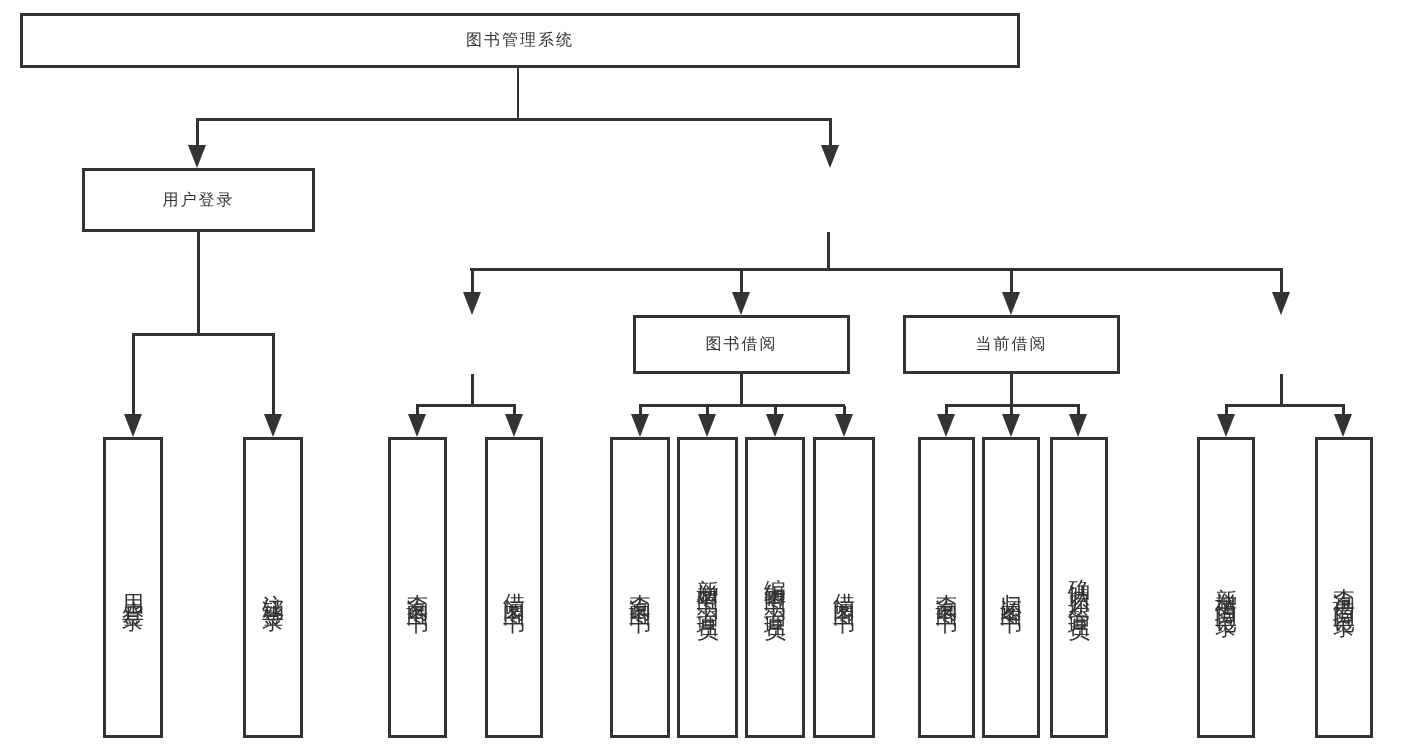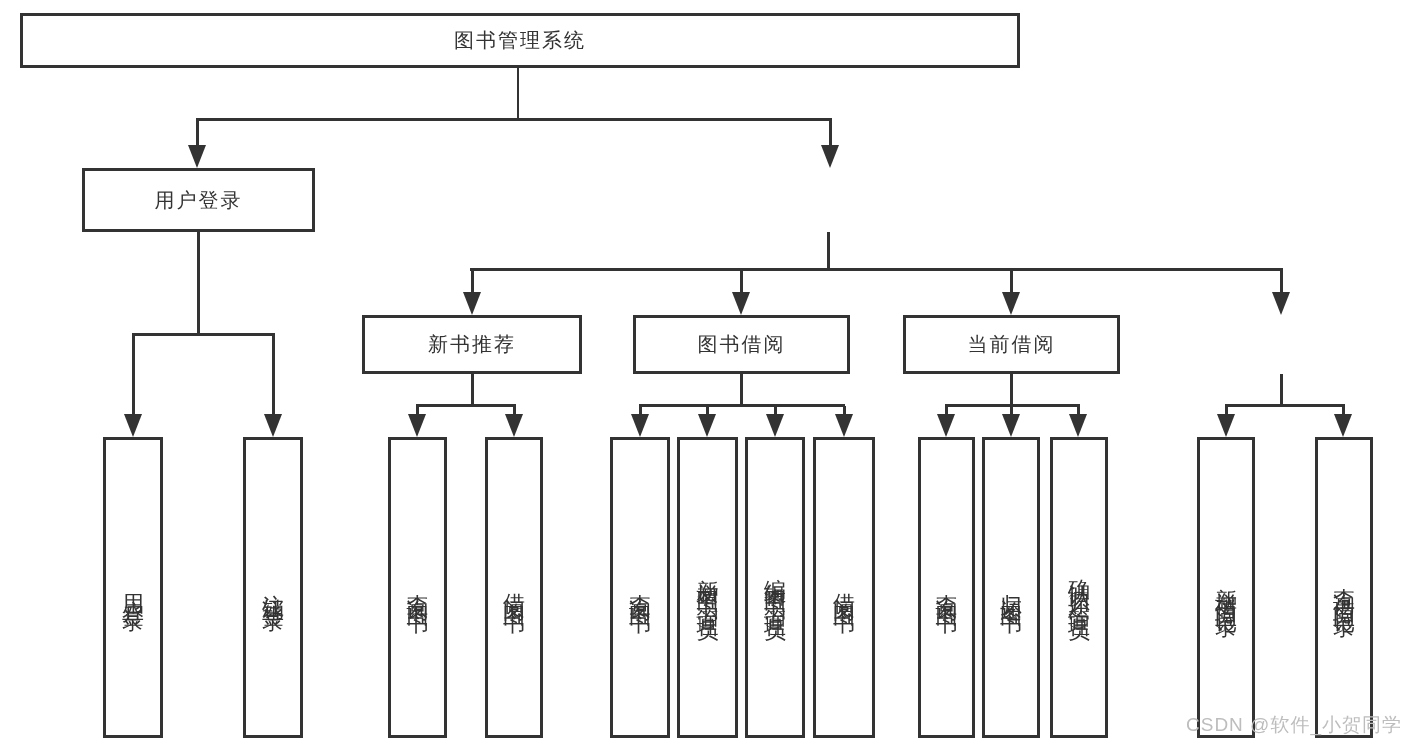--- a/index.html
+++ b/index.html
@@ -13,21 +13,21 @@
   .box {
     position:absolute;
     box-sizing:border-box;
     border:3px solid #333333;
     background:#ffffff;
     display:flex;
     align-items:center;
     justify-content:center;
     color:#333333;
   }
-  .hbox { font-size:20px; letter-spacing:2px; }
+  .hbox { font-size:16px; letter-spacing:2px; }
   .vbox .vtext {
     writing-mode:vertical-rl;
     text-orientation:mixed;
     font-size:22px;
     letter-spacing:6px;
     color:#333333;
   }
   .line { position:absolute; background:#333333; }
   .arrow {
     position:absolute;
@@ -76,23 +76,20 @@
   <div class="line" style="left:470px;top:268px;width:813px;height:3px;"></div>
   <div class="line" style="left:471px;top:270px;width:3px;height:22px;"></div>
   <div class="arrow" style="left:463px;top:292px;"></div>
   <div class="line" style="left:740px;top:270px;width:3px;height:22px;"></div>
   <div class="arrow" style="left:732px;top:292px;"></div>
   <div class="line" style="left:1010px;top:270px;width:3px;height:22px;"></div>
   <div class="arrow" style="left:1002px;top:292px;"></div>
   <div class="line" style="left:1280px;top:270px;width:3px;height:22px;"></div>
   <div class="arrow" style="left:1272px;top:292px;"></div>
 
-  <div class="box hbox" style="left:362px;top:315px;width:220px;height:59px;">
-    <span>新书推荐</span>
-  </div>
   <div class="box hbox" style="left:633px;top:315px;width:217px;height:59px;">
     <span>图书借阅</span>
   </div>
   <div class="box hbox" style="left:903px;top:315px;width:217px;height:59px;">
     <span>当前借阅</span>
   </div>
 
   <div class="line" style="left:471px;top:374px;width:3px;height:33px;"></div>
   <div class="line" style="left:416px;top:404px;width:100px;height:3px;"></div>
   <div class="line" style="left:416px;top:406px;width:3px;height:8px;"></div>
@@ -164,15 +161,14 @@
     <span class="vtext">确认归还（管理员）</span>
   </div>
 
   <div class="box vbox" style="left:1197px;top:437px;width:58px;height:301px;">
     <span class="vtext">新增借阅记录</span>
   </div>
   <div class="box vbox" style="left:1315px;top:437px;width:58px;height:301px;">
     <span class="vtext">查询借阅记录</span>
   </div>
 
-  <div class="watermark">CSDN @软件_小贺同学</div>
 
 </div>
 
 </body></html>

